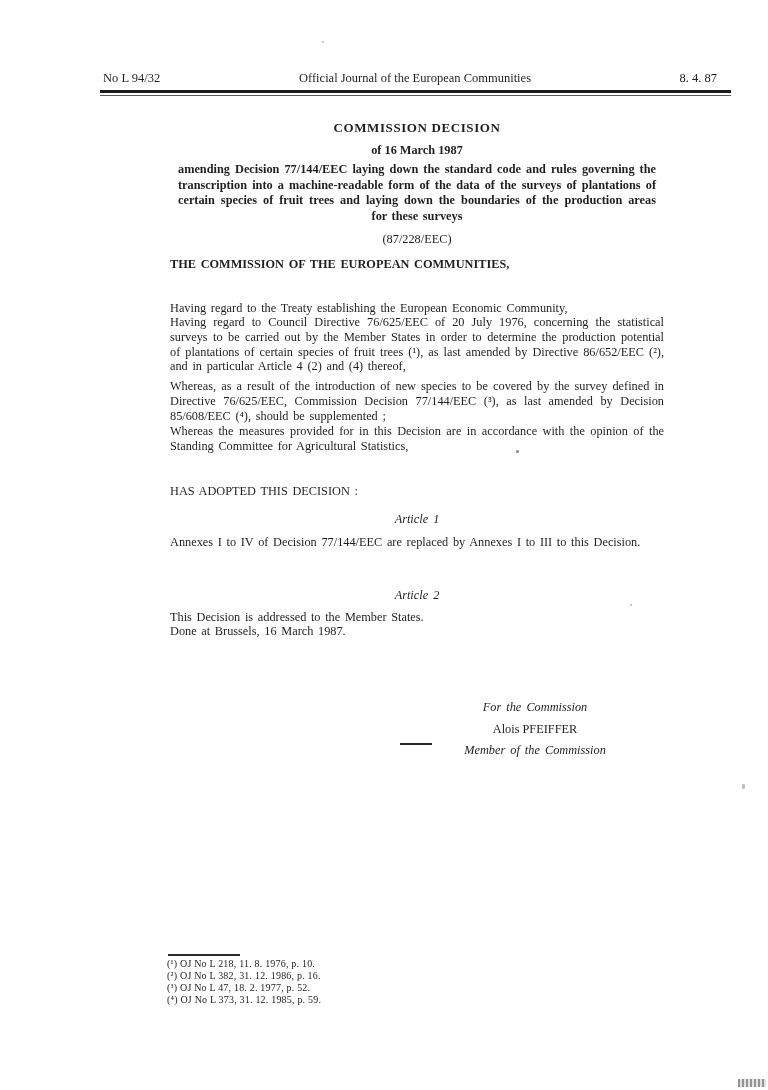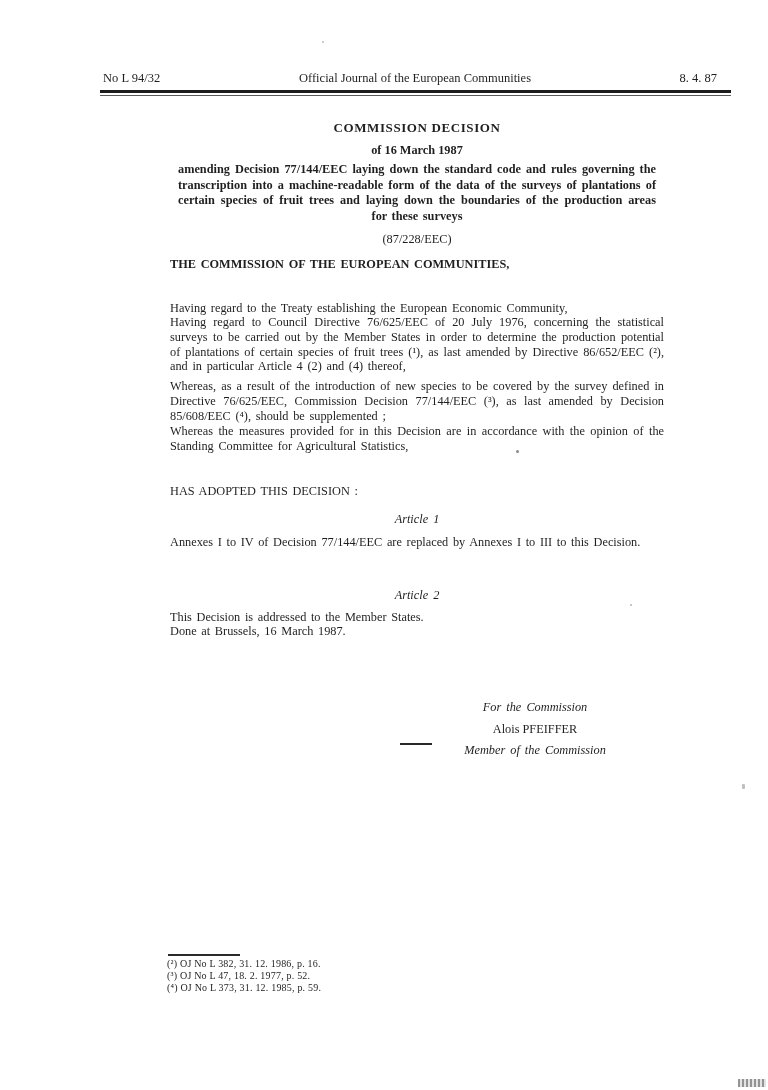--- a/index.html
+++ b/index.html
@@ -126,20 +126,21 @@
 
   <div class="abs sig-block">
     <div class="sig-onbehalf">For the Commission</div>
     <div class="sig-name">Alois PFEIFFER</div>
     <div class="sig-role">Member of the Commission</div>
   </div>
   <div class="abs sig-dash"></div>
 
   <div class="abs fn-rule"></div>
   <div class="abs footnotes">
+    <div>(¹) OJ No L 218, 11. 8. 1976, p. 10.</div>
     <div>(²) OJ No L 382, 31. 12. 1986, p. 16.</div>
     <div>(³) OJ No L 47, 18. 2. 1977, p. 52.</div>
     <div>(⁴) OJ No L 373, 31. 12. 1985, p. 59.</div>
   </div>
 
   <div class="abs speck speck-a"></div>
   <div class="abs speck speck-b"></div>
   <div class="abs speck speck-c"></div>
   <div class="abs speck speck-d"></div>
   <div class="abs corner-mark"></div>

